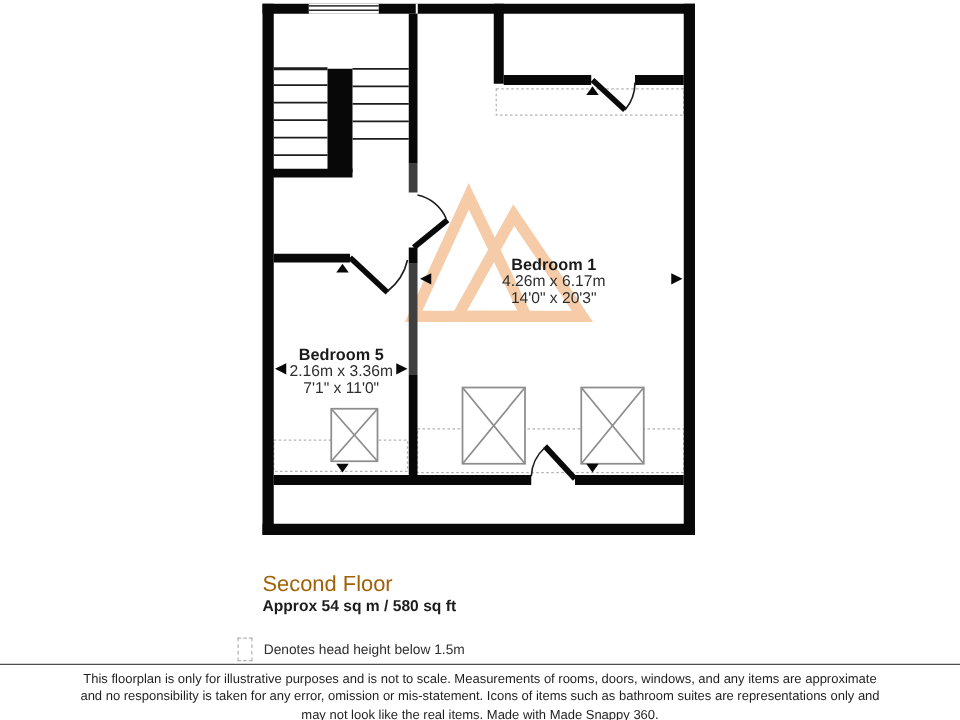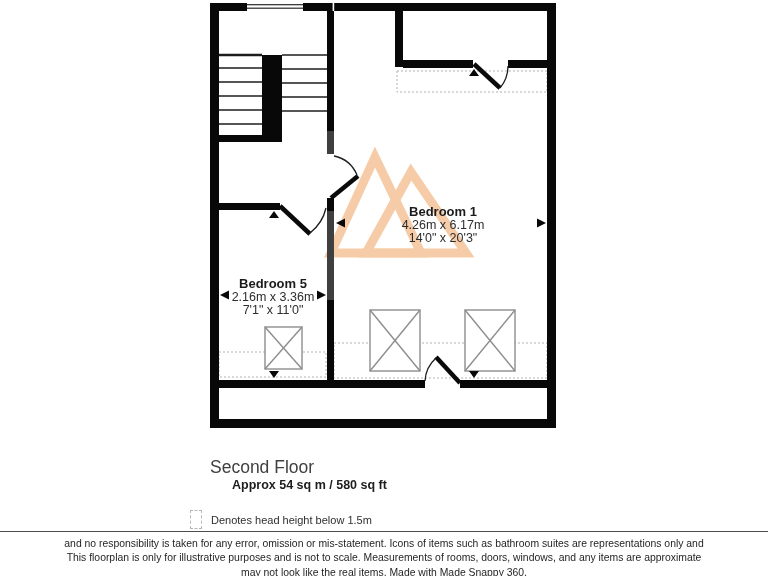--- a/index.html
+++ b/index.html
@@ -4,22 +4,22 @@
 <style>
   html,body{margin:0;padding:0;background:#ffffff;}
   .canvas{
     position:relative;width:768px;height:576px;background:#ffffff;overflow:hidden;
     font-family:"Liberation Sans", sans-serif;
   }
   svg text{font-family:"Liberation Sans", sans-serif;}
   .room-name{font-size:13px;font-weight:bold;fill:#1b1b1b;}
   .room-dim{font-size:12.5px;fill:#2d2d2d;}
   .plan-svg{position:absolute;left:0;top:0;}
-  .floor-title{position:absolute;left:210px;top:457px;font-size:17.5px;color:#404040;}
-  .floor-area{position:absolute;left:210px;top:478px;font-size:12.5px;font-weight:bold;color:#1d1d1d;margin-left:22px;}
+  .floor-title{position:absolute;left:210px;top:457px;font-size:17.5px;color:#a16207;}
+  .floor-area{position:absolute;left:210px;top:478px;font-size:12.5px;font-weight:bold;color:#1d1d1d;}
   .legend{position:absolute;left:190px;top:510px;display:flex;align-items:center;}
   .legend-swatch{width:10px;height:17px;border:1px dashed #b5b5b5;background:#ffffff;}
   .legend-label{margin-left:9px;font-size:11px;color:#2e2e2e;}
   .footer{
     position:absolute;left:0;top:531px;width:768px;border-top:1px solid #4d4d4d;
     text-align:center;color:#1f1f1f;font-size:10.4px;line-height:14.4px;padding-top:5px;
   }
 </style>
 </head>
 <body>
@@ -153,18 +153,18 @@
 
   <div class="floor-title">Second Floor</div>
   <div class="floor-area">Approx 54 sq m / 580 sq ft</div>
 
   <div class="legend">
     <div class="legend-swatch"></div>
     <div class="legend-label">Denotes head height below 1.5m</div>
   </div>
 
   <div class="footer">
+    <div>This floorplan is only for illustrative purposes and is not to scale. Measurements of rooms, doors, windows, and any items are approximate</div>
     <div>and no responsibility is taken for any error, omission or mis-statement. Icons of items such as bathroom suites are representations only and</div>
-    <div>This floorplan is only for illustrative purposes and is not to scale. Measurements of rooms, doors, windows, and any items are approximate</div>
     <div>may not look like the real items. Made with Made Snappy 360.</div>
   </div>
 
 </div>
 
 </body></html>

